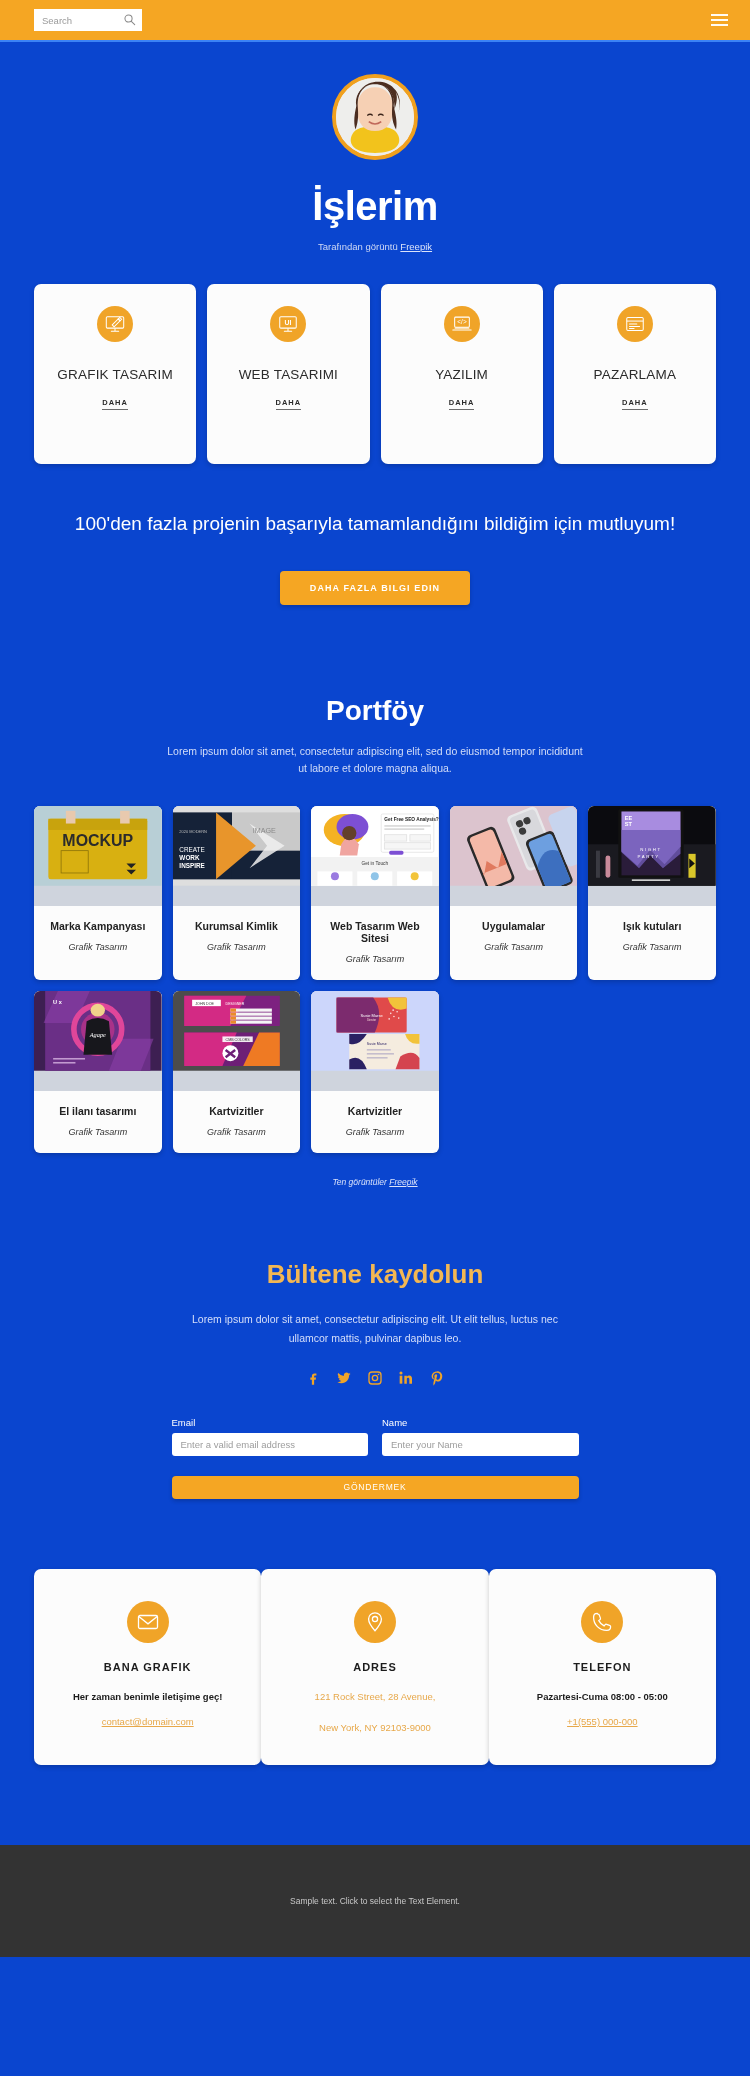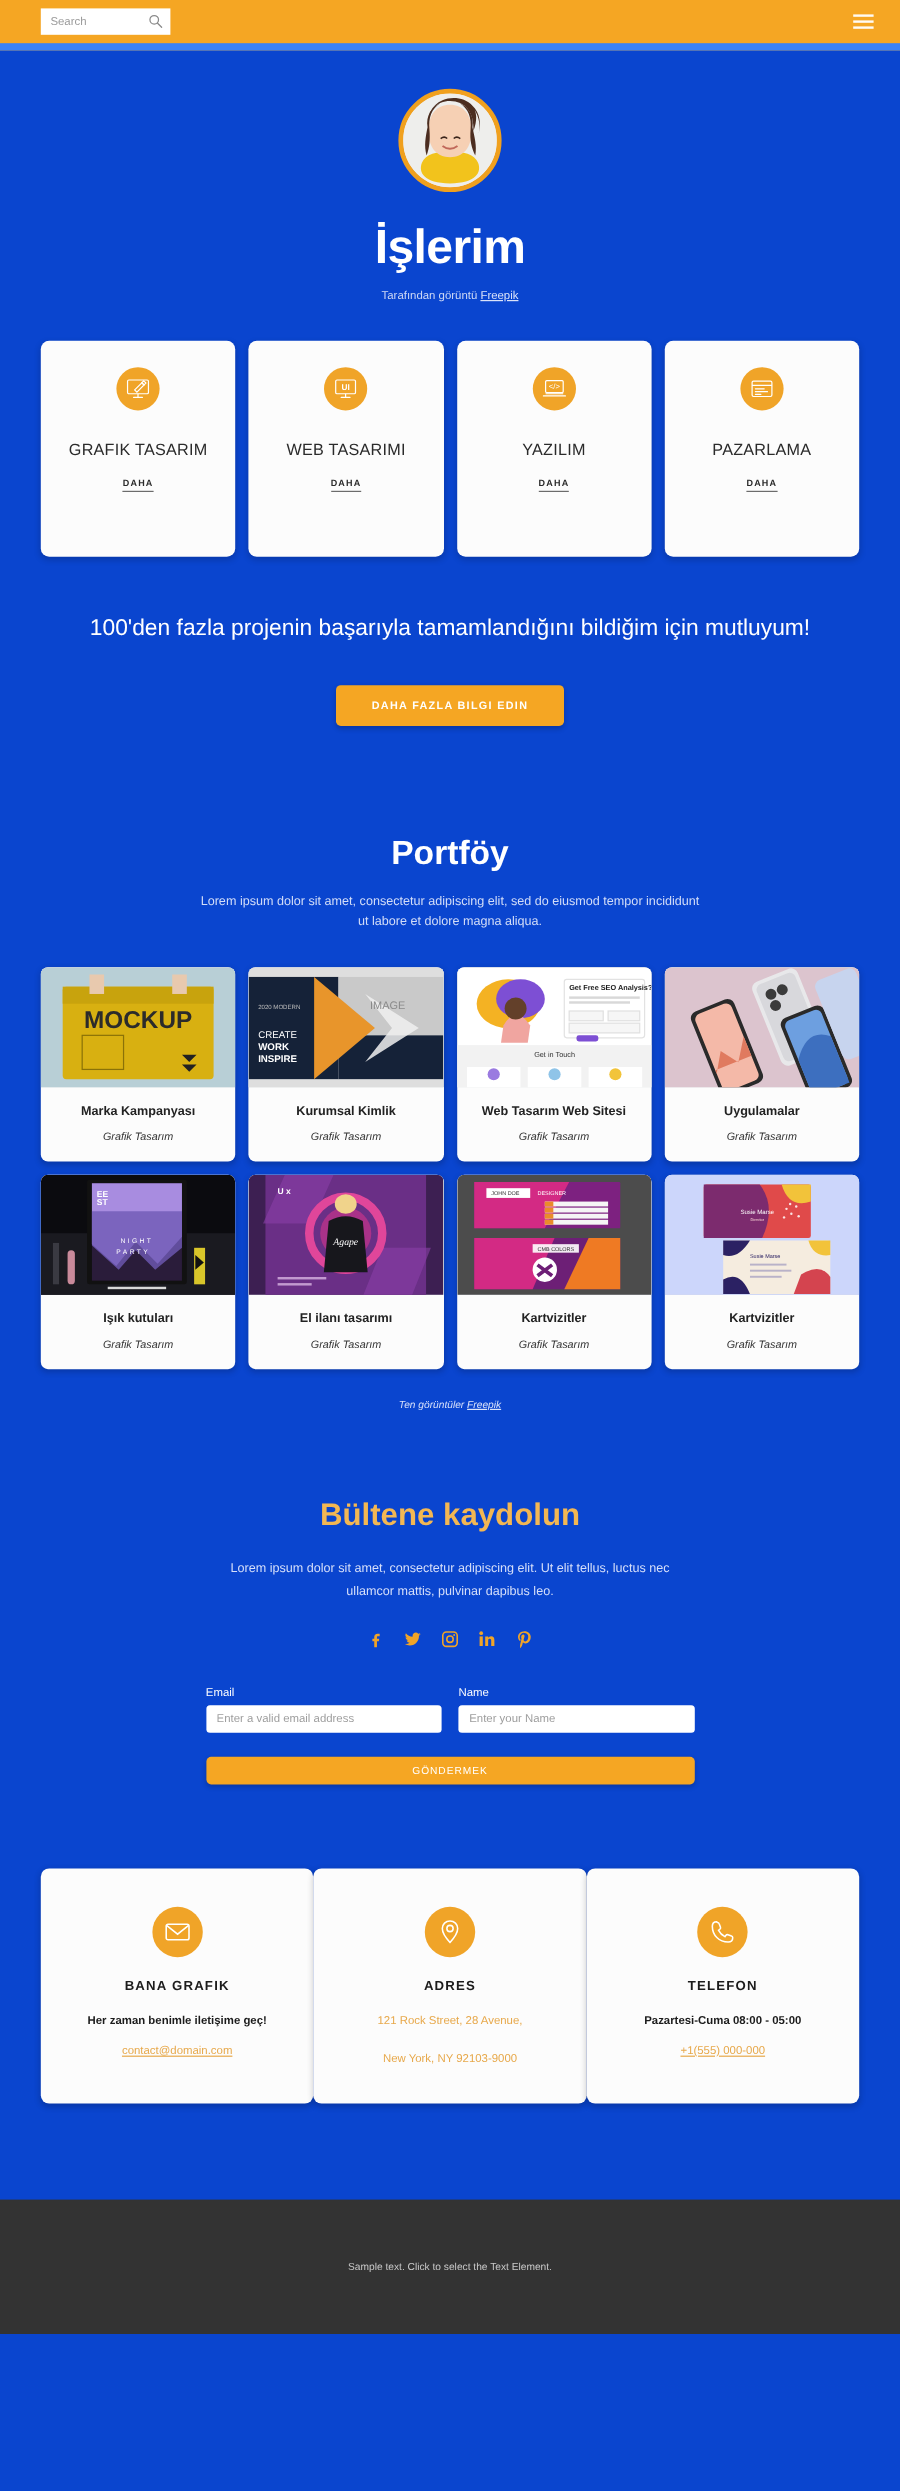--- a/index.html
+++ b/index.html
@@ -11,21 +11,21 @@
   body { width: 750px; overflow-x: hidden; }
 
   
   .topbar {
     height: 42px;
     background: #f5a623;
     display: flex;
     align-items: center;
     justify-content: space-between;
     padding: 0 22px 0 34px;
-    border-bottom: 6px solid #3b82f6;
+    border-bottom: 2px solid #3b82f6;
     position: relative;
   }
   .search-wrap {
     position: relative;
     width: 108px;
     height: 22px;
   }
   .search-input {
     width: 108px;
     height: 22px;
@@ -175,21 +175,21 @@
     margin: 16px auto 0;
     width: 420px;
     font-size: 10.5px;
     color: #d3ddf8;
     line-height: 1.7;
   }
   .pf-grid {
     margin-top: 28px;
     padding: 0 34px;
     display: grid;
-    grid-template-columns: repeat(4, 1fr);
+    grid-template-columns: repeat(5, 1fr);
     gap: 11px;
   }
   .pf-card {
     background: #fcfcfc;
     border-radius: 6px;
     overflow: hidden;
     box-shadow: 0 2px 5px rgba(0,0,0,.2);
     cursor: pointer;
   }
   .pf-thumb {

